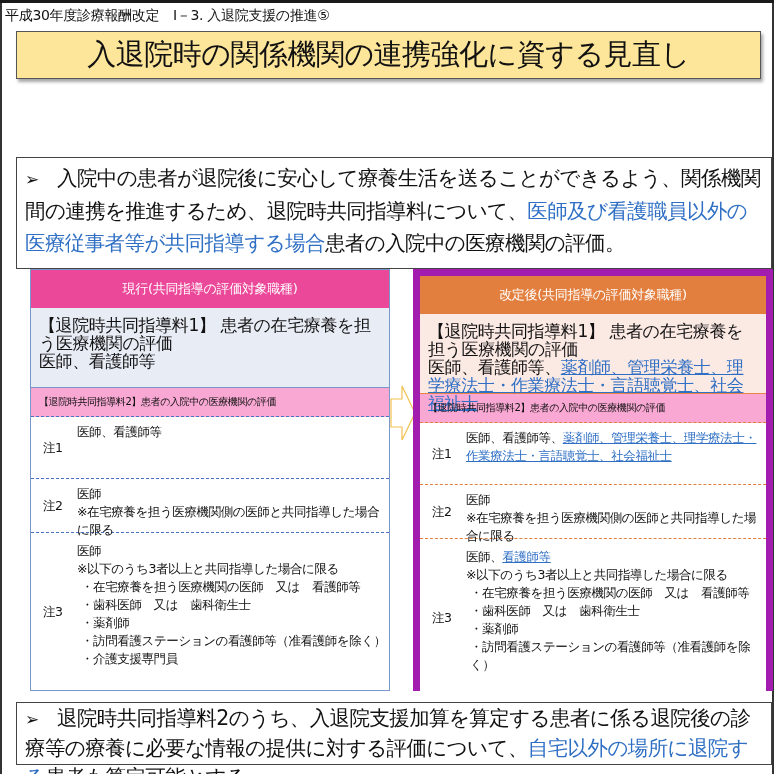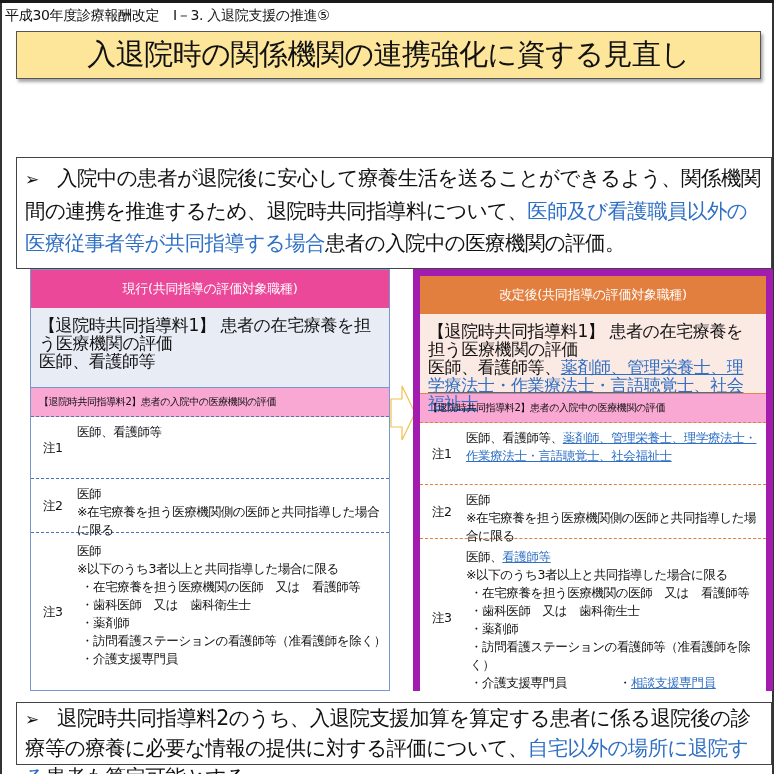--- a/index.html
+++ b/index.html
@@ -137,21 +137,20 @@
     </div>
     <div class="note-row note3">
       <div class="note-label">注3</div>
       <div class="note-body">
         <div><span>医師、</span><span class="u">看護師等</span></div>
         <div>※以下のうち3者以上と共同指導した場合に限る</div>
         <div class="indent">・在宅療養を担う医療機関の医師　又は　看護師等</div>
         <div class="indent">・歯科医師　又は　歯科衛生士</div>
         <div class="indent">・薬剤師</div>
         <div class="indent">・訪問看護ステーションの看護師等（准看護師を除く）</div>
-        <div class="indent"><span>・介護支援専門員</span><span style="display:inline-block;width:52px;"></span><span>・</span><span class="u">相談支援専門員</span></div>
       </div>
     </div>
   </div>
 
   <div class="bottom-box">
     <span class="arrow">➢</span><span>退院時共同指導料2のうち、入退院支援加算を算定する患者に係る退院後の診療等の療養に必要な情報の提供に対する評価について、</span><span class="hl">自宅以外の場所に退院する</span><span>患者も算定可能とする。</span>
   </div>
 
 </div>
 

